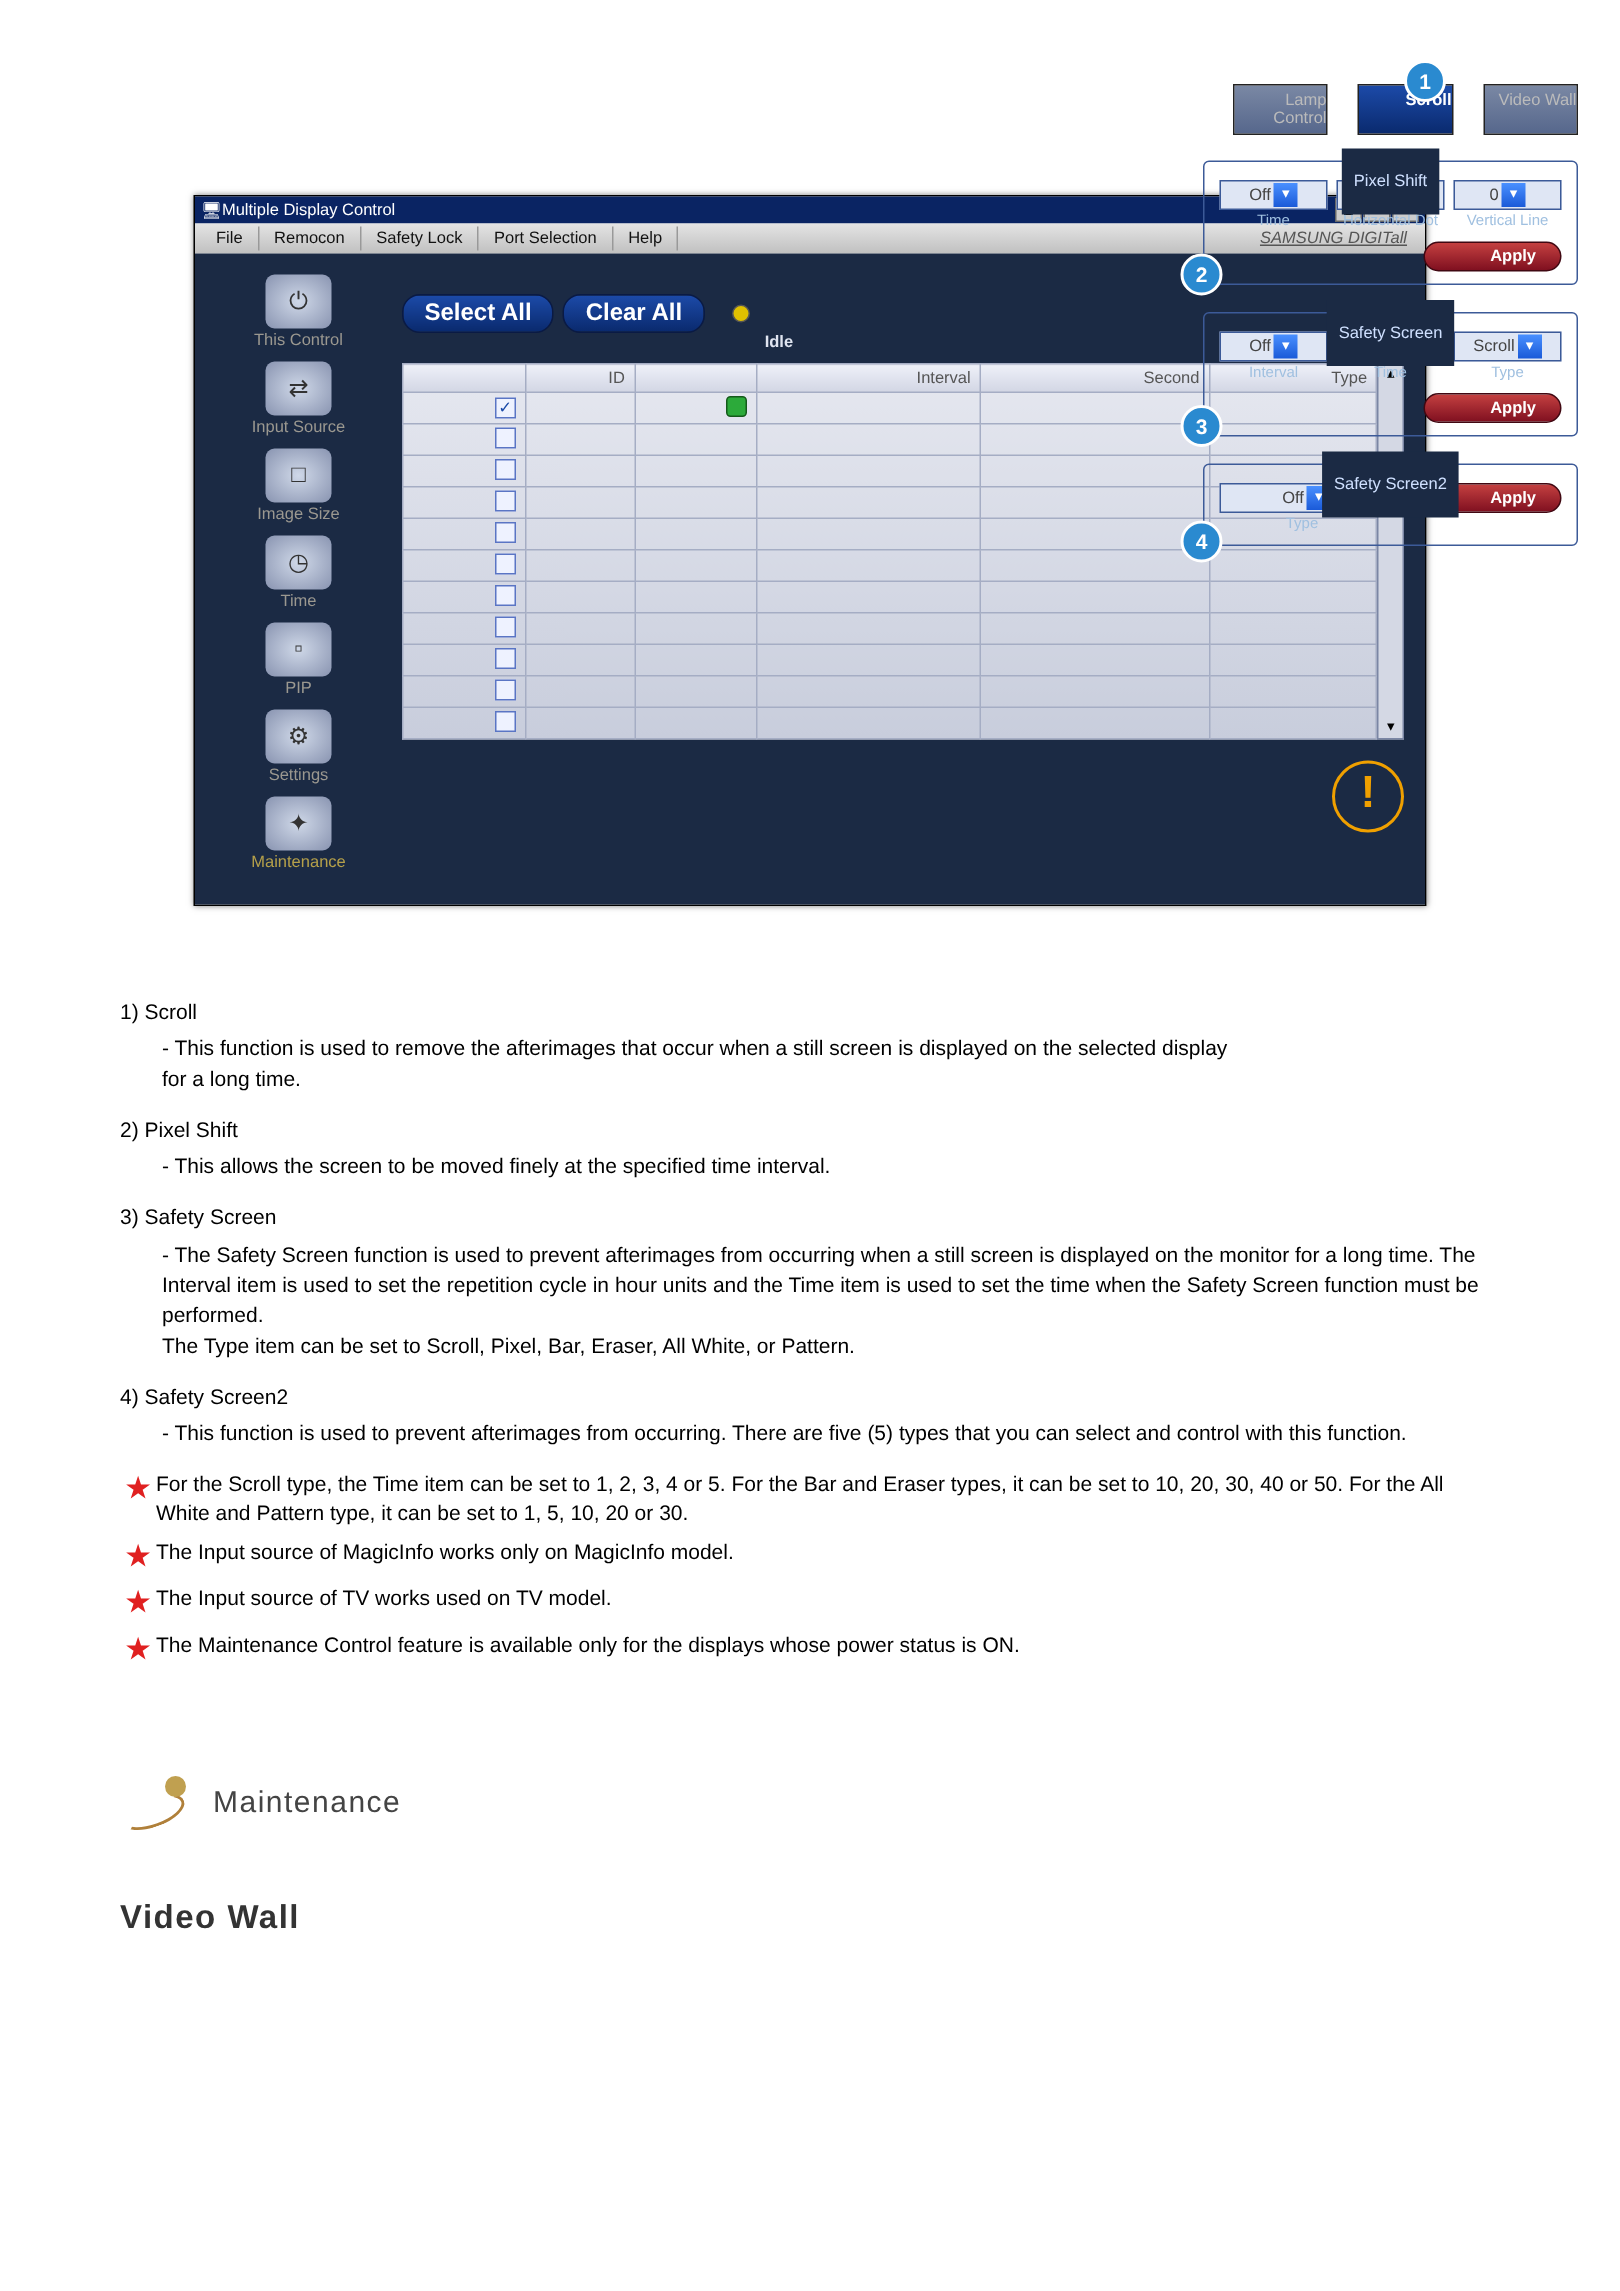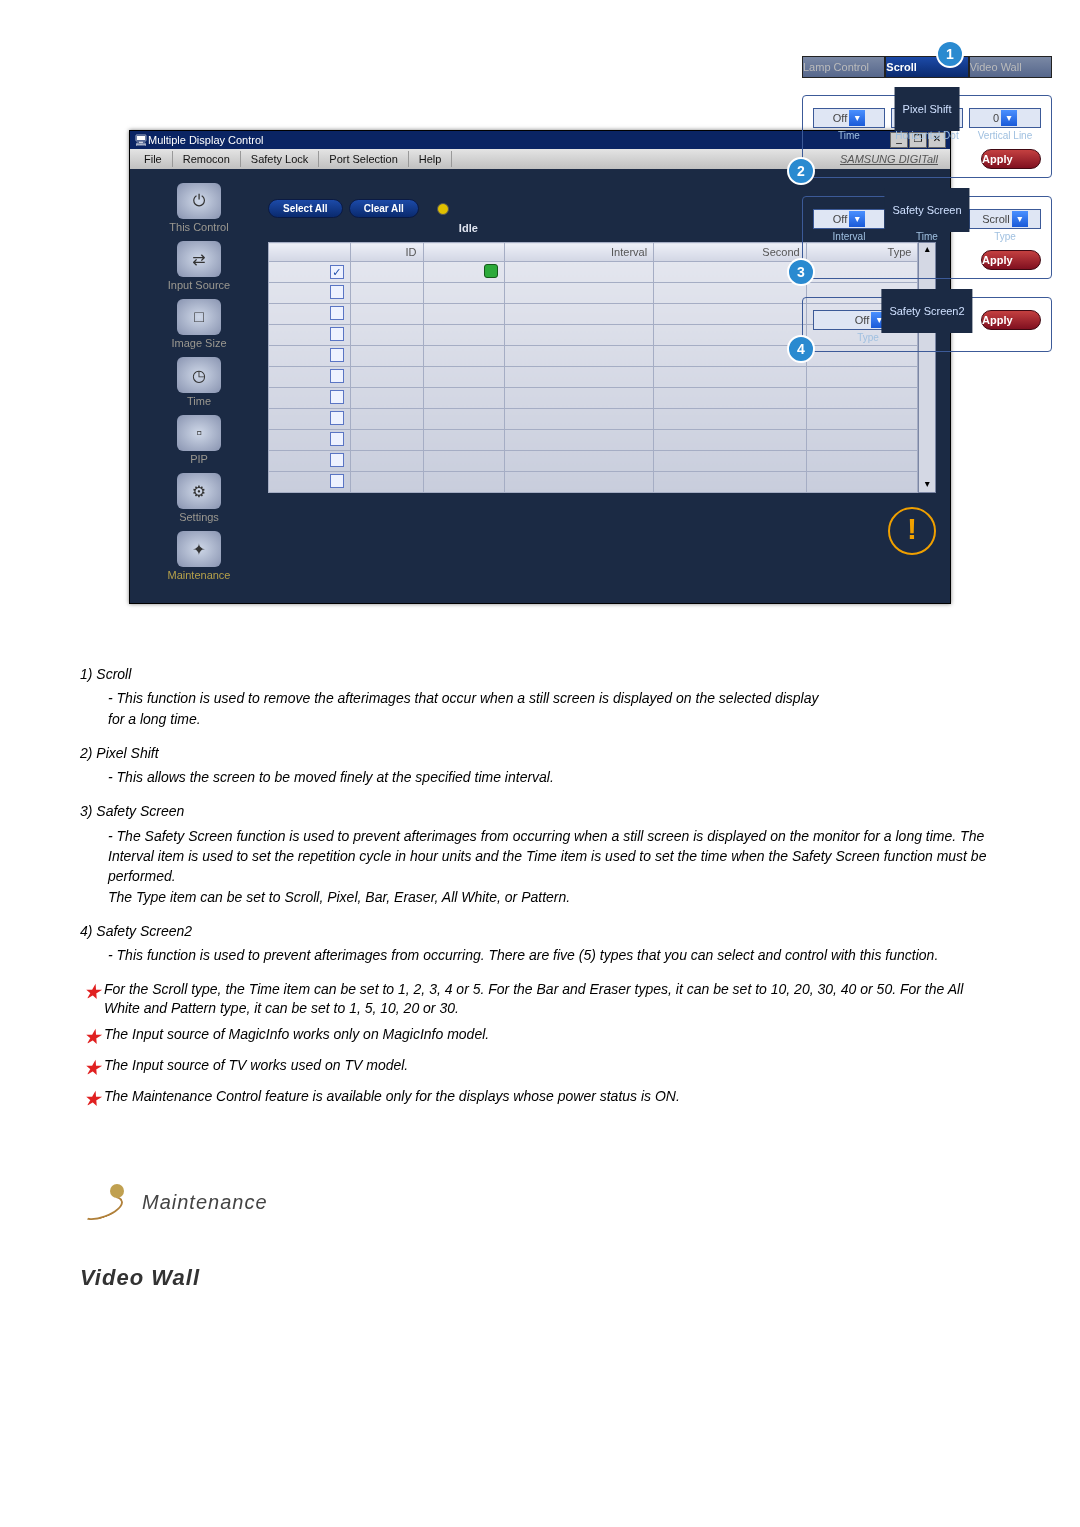--- a/index.html
+++ b/index.html
@@ -93,21 +93,21 @@
   }
   .toolbar {
     display: flex;
     align-items: center;
     gap: 6px;
     margin-bottom: 8px;
   }
   .pillbtn {
     background: linear-gradient(#1c4aa8,#0a2a6e);
     color: #fff;
-    font-size: 10px;
+    font-size: 16px;
     font-weight: bold;
     padding: 3px 14px;
     border-radius: 12px;
     border: 1px solid #0a1a44;
   }
   .idle-dot {
     display:inline-block;
     width:10px;height:10px;
     border-radius:50%;
     background:#e0c000;
@@ -165,26 +165,27 @@
   .rightpane {
     width: 250px;
     position: relative;
   }
   .tabbar {
     display:flex;
     margin-bottom: -1px;
   }
   .tab {
     flex:1;
-    text-align:left;
+    text-align:right;
     font-size:11px;
     color:#bbb;
     padding:4px 0;
     background: linear-gradient(#7a88a4,#56678c);
     border:1px solid #222;
+    margin-left:20px;
   }
   .tab.active {
     color:#fff;
     background: linear-gradient(#1c4aa8,#0a2a6e);
     font-weight:bold;
   }
   .groupbox {
     border: 1px solid #3c5a98;
     border-radius: 4px;
     padding: 12px 10px 8px 10px;
@@ -240,24 +241,24 @@
     font-size:10px;
   }
   .applybtn {
     display:block;
     margin-top:8px;
     margin-left:auto;
     background:linear-gradient(#c44040,#801020);
     color:#fff;
     font-weight:bold;
     font-size:11px;
-    padding:3px 0;
+    padding:3px 16px;
     border-radius:10px;
     border:1px solid #400812;
-    text-align:left;
+    text-align:right;
     width:58px;
   }
   .num-badge {
     position:absolute;
     width:24px;height:24px;
     border-radius:50%;
     border:2px solid #fff;
     background:#2a8ad0;
     color:#fff;
     font-weight:bold;
@@ -282,21 +283,20 @@
   }
   .footer-lines {
     flex:1;
     padding:6px;
   }
   
   .doc {
     font-size:14px;
     color:#000;
     line-height:1.45;
-    font-style:italic;
   }
   .doc ol {
     list-style:none;
     padding-left:0;
   }
   .doc li.num {
     margin-bottom:14px;
   }
   .doc li.num .numlabel {
     display:block;

